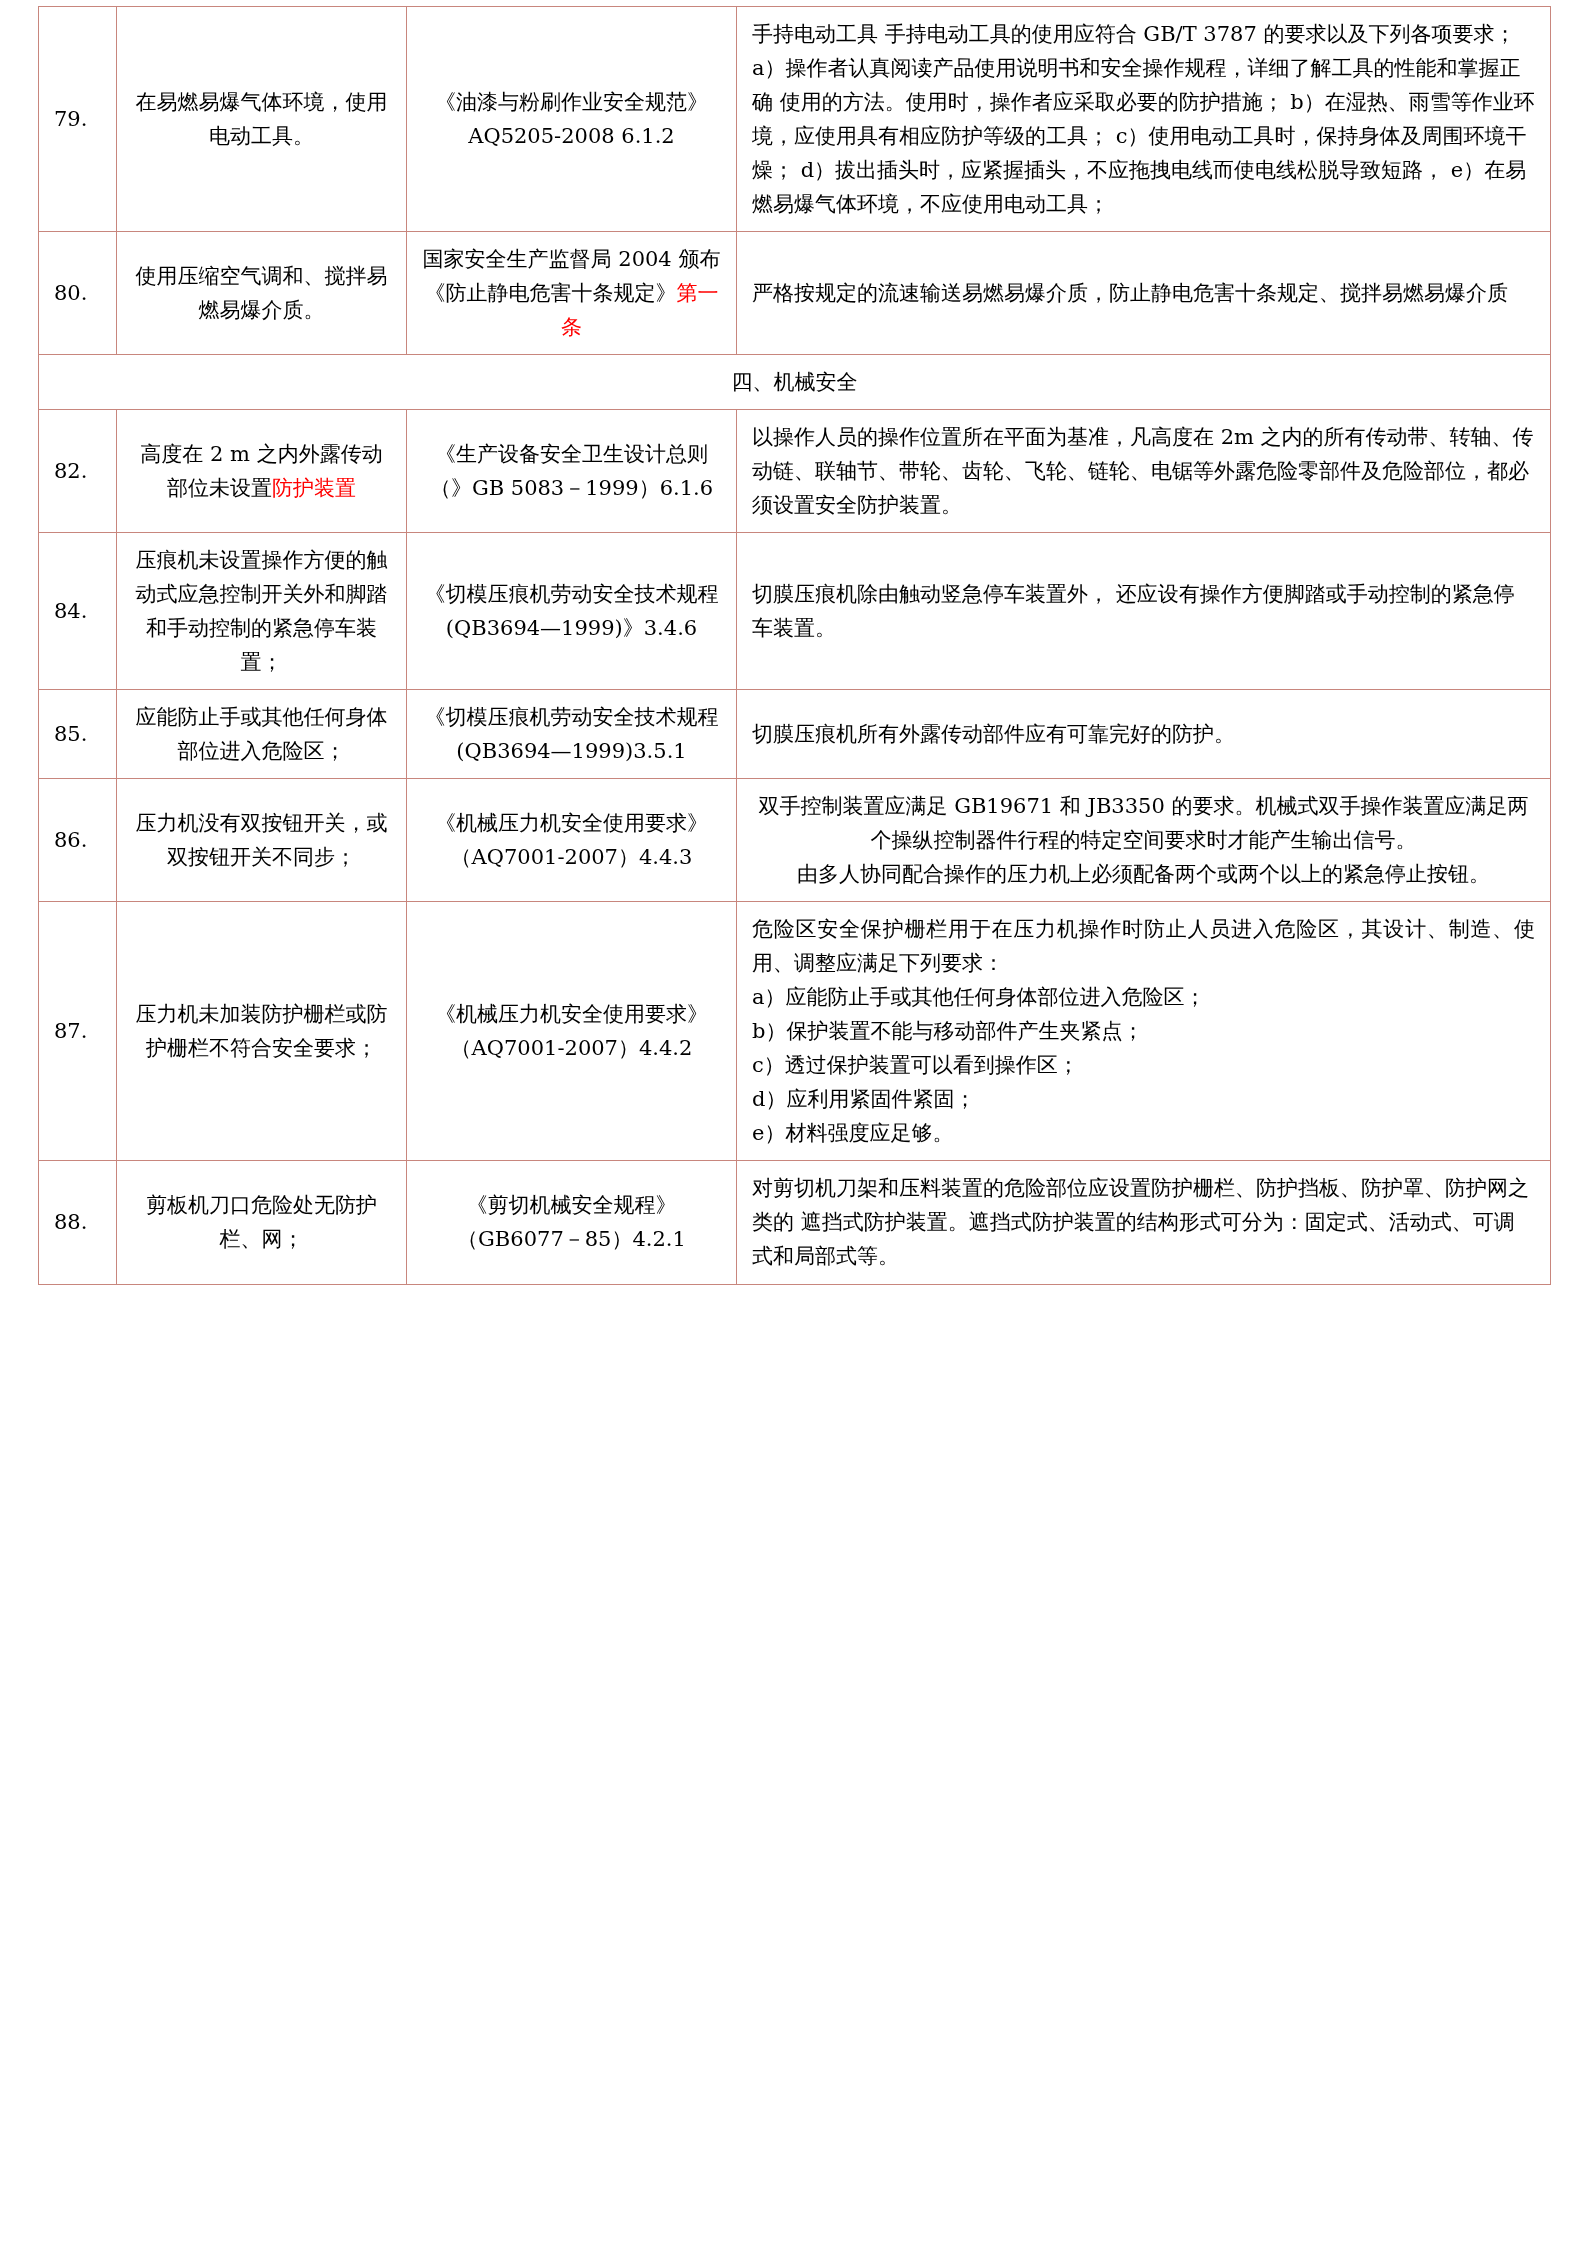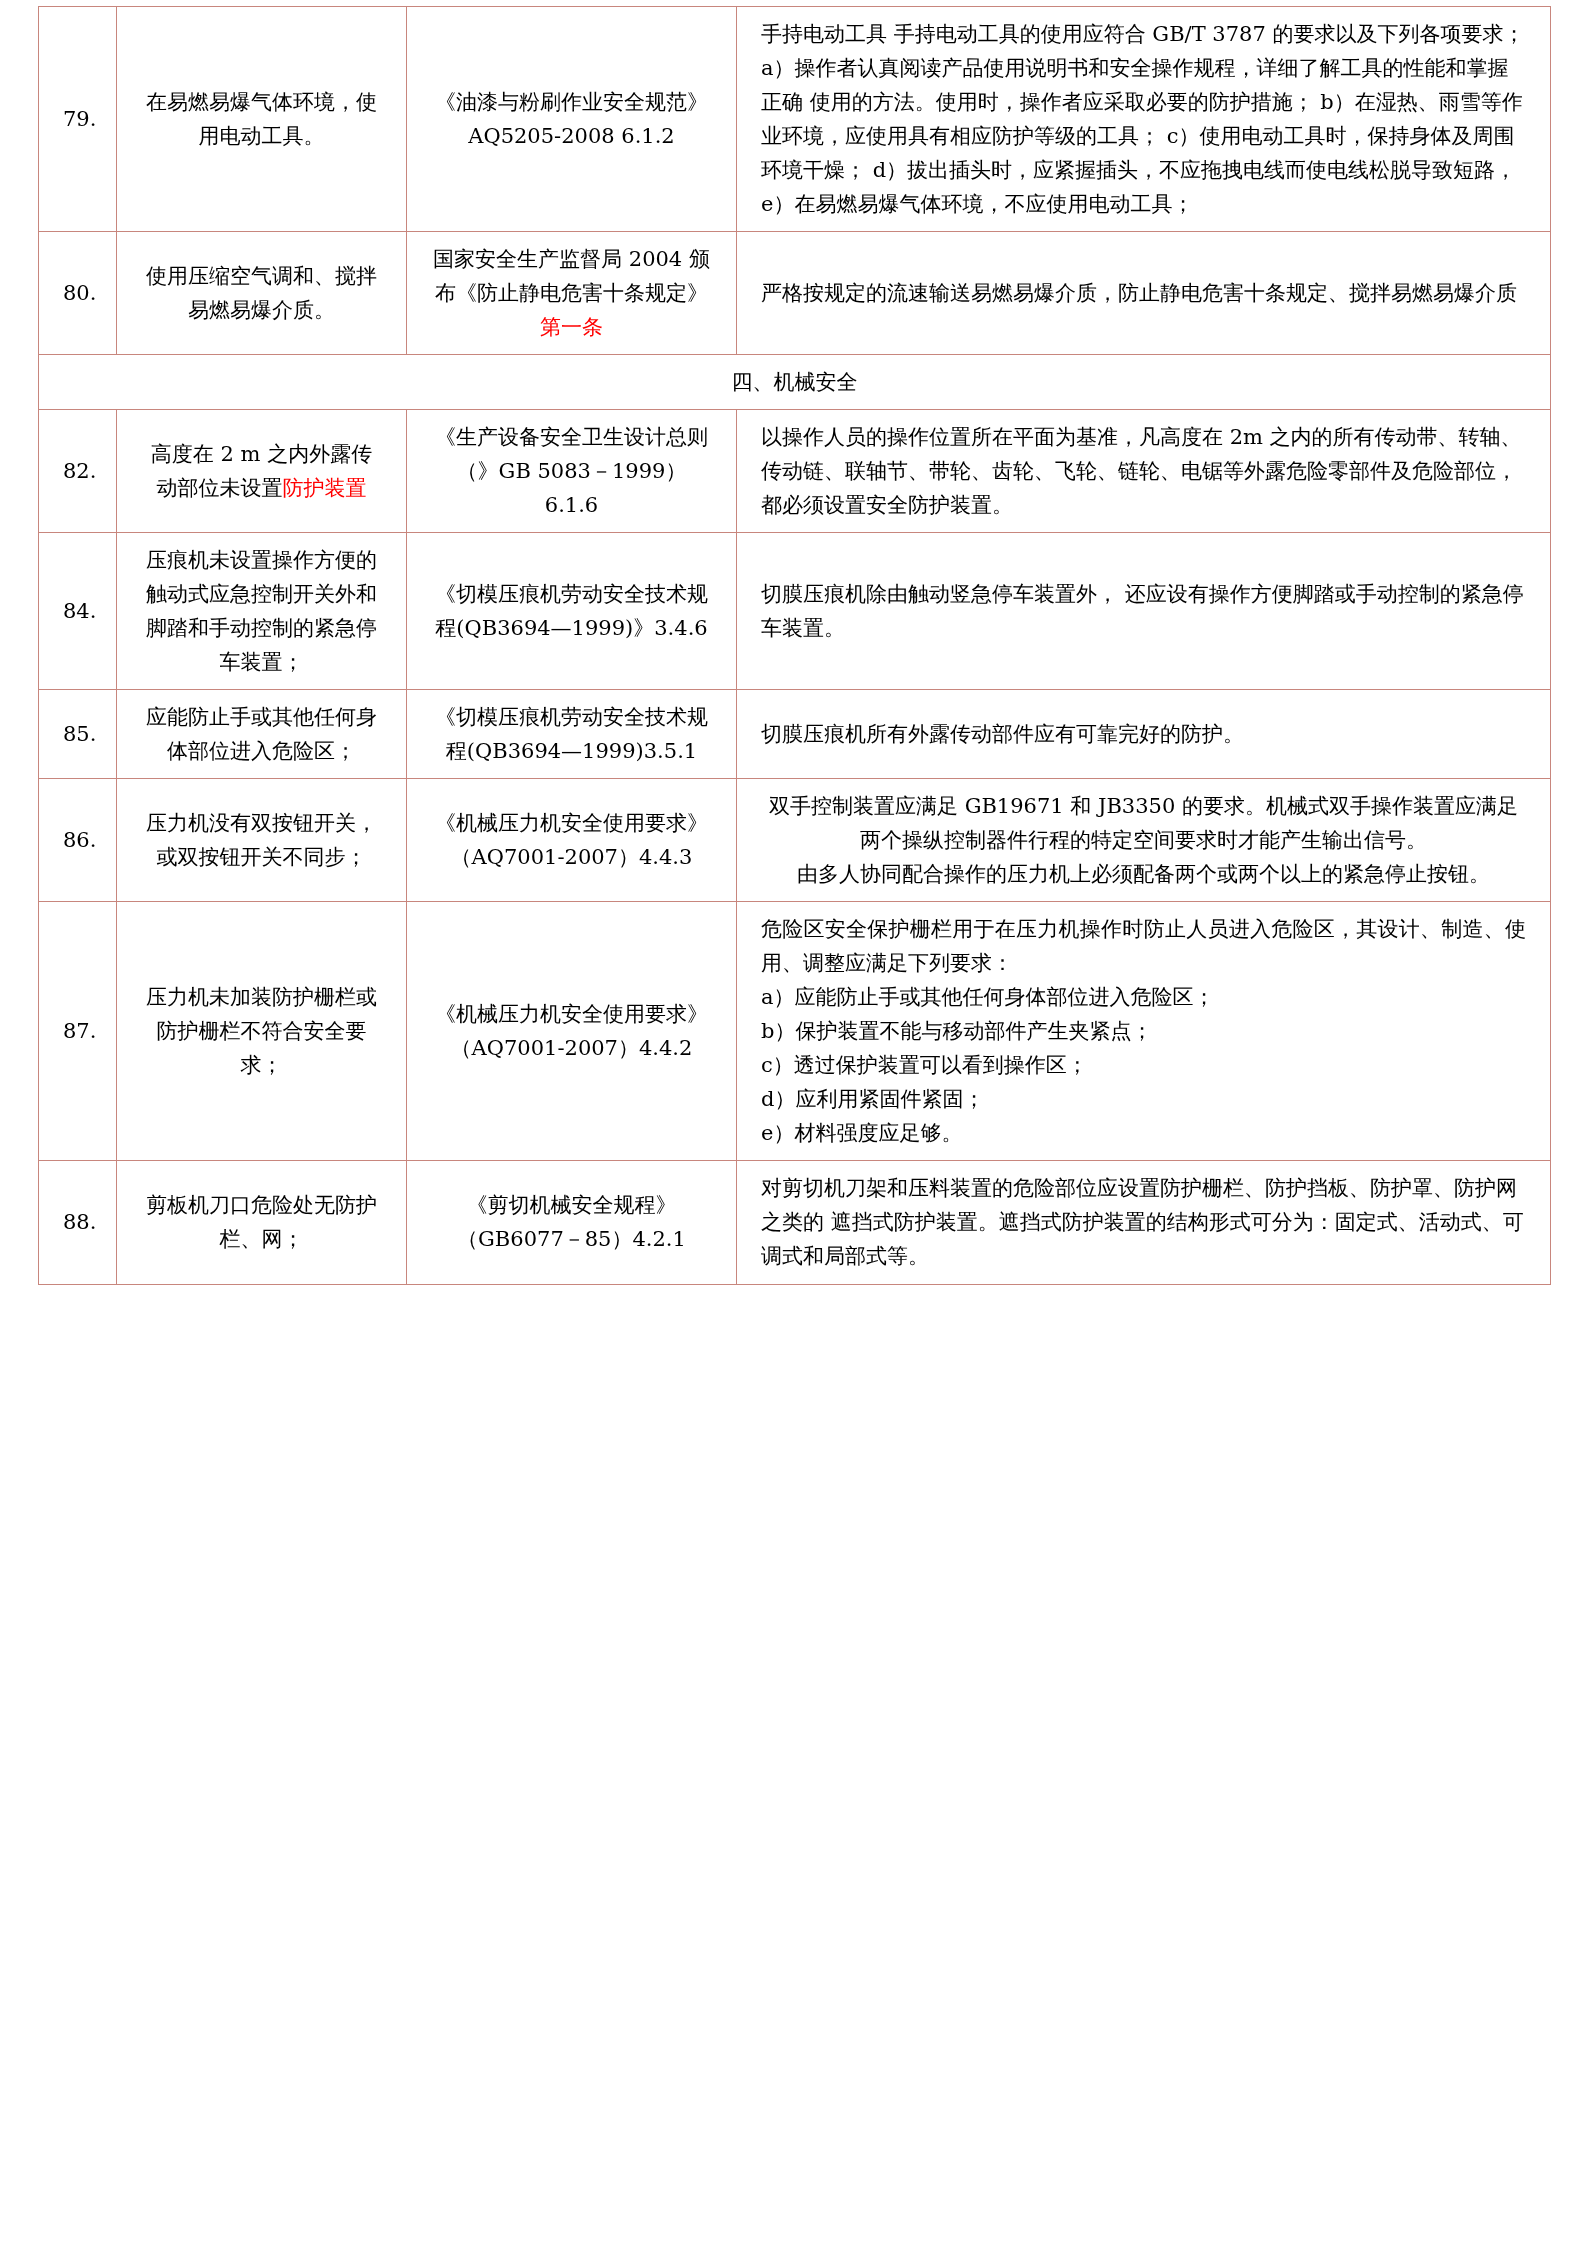--- a/index.html
+++ b/index.html
@@ -18,31 +18,31 @@
     padding: 6px 38px 40px 38px;
   }
   table.doc-table {
     width: 1512px;
     border-collapse: collapse;
     table-layout: fixed;
   }
   table.doc-table td {
     border: 1px solid #c8867d;
     vertical-align: middle;
-    padding: 10px 24px;
+    padding: 10px 15px;
     font-size: 21px;
     line-height: 1.62;
   }
   col.c-num { width: 78px; }
   col.c-item { width: 290px; }
   col.c-basis { width: 330px; }
   col.c-desc { width: 814px; }
 
   td.num {
-    text-align: right;
+    text-align: left;
     font-family: "DejaVu Serif", "Liberation Serif", serif;
     font-size: 21px;
     vertical-align: middle;
     margin-left: 25px;
   }
   td.item {
     text-align: center;
     vertical-align: middle;
   }
   td.basis {

